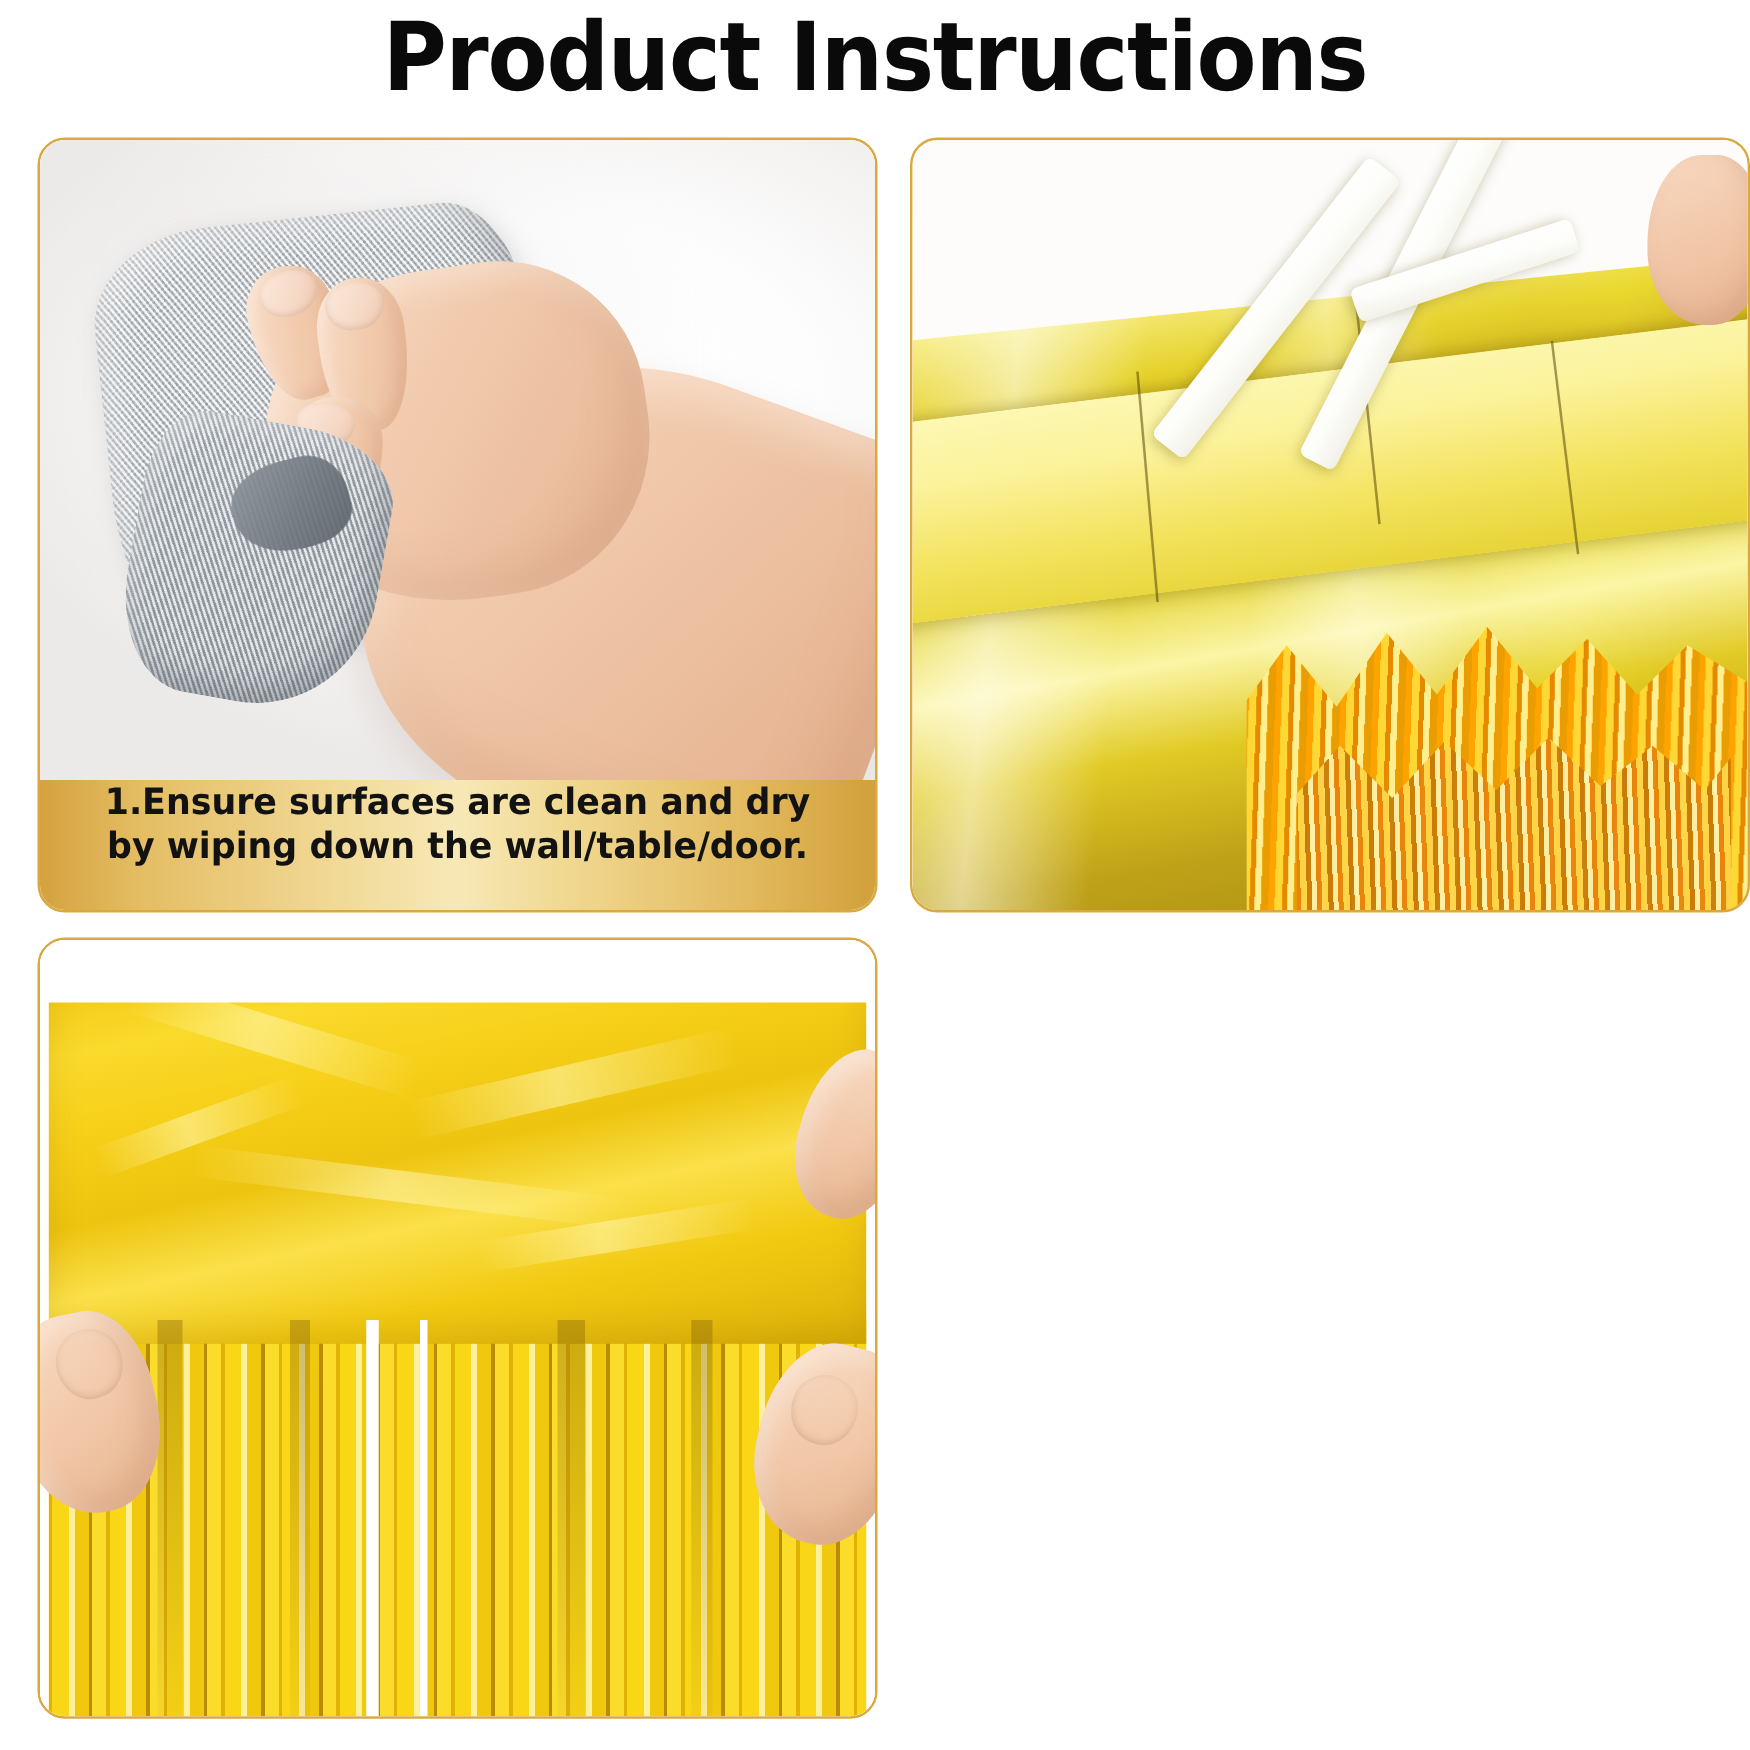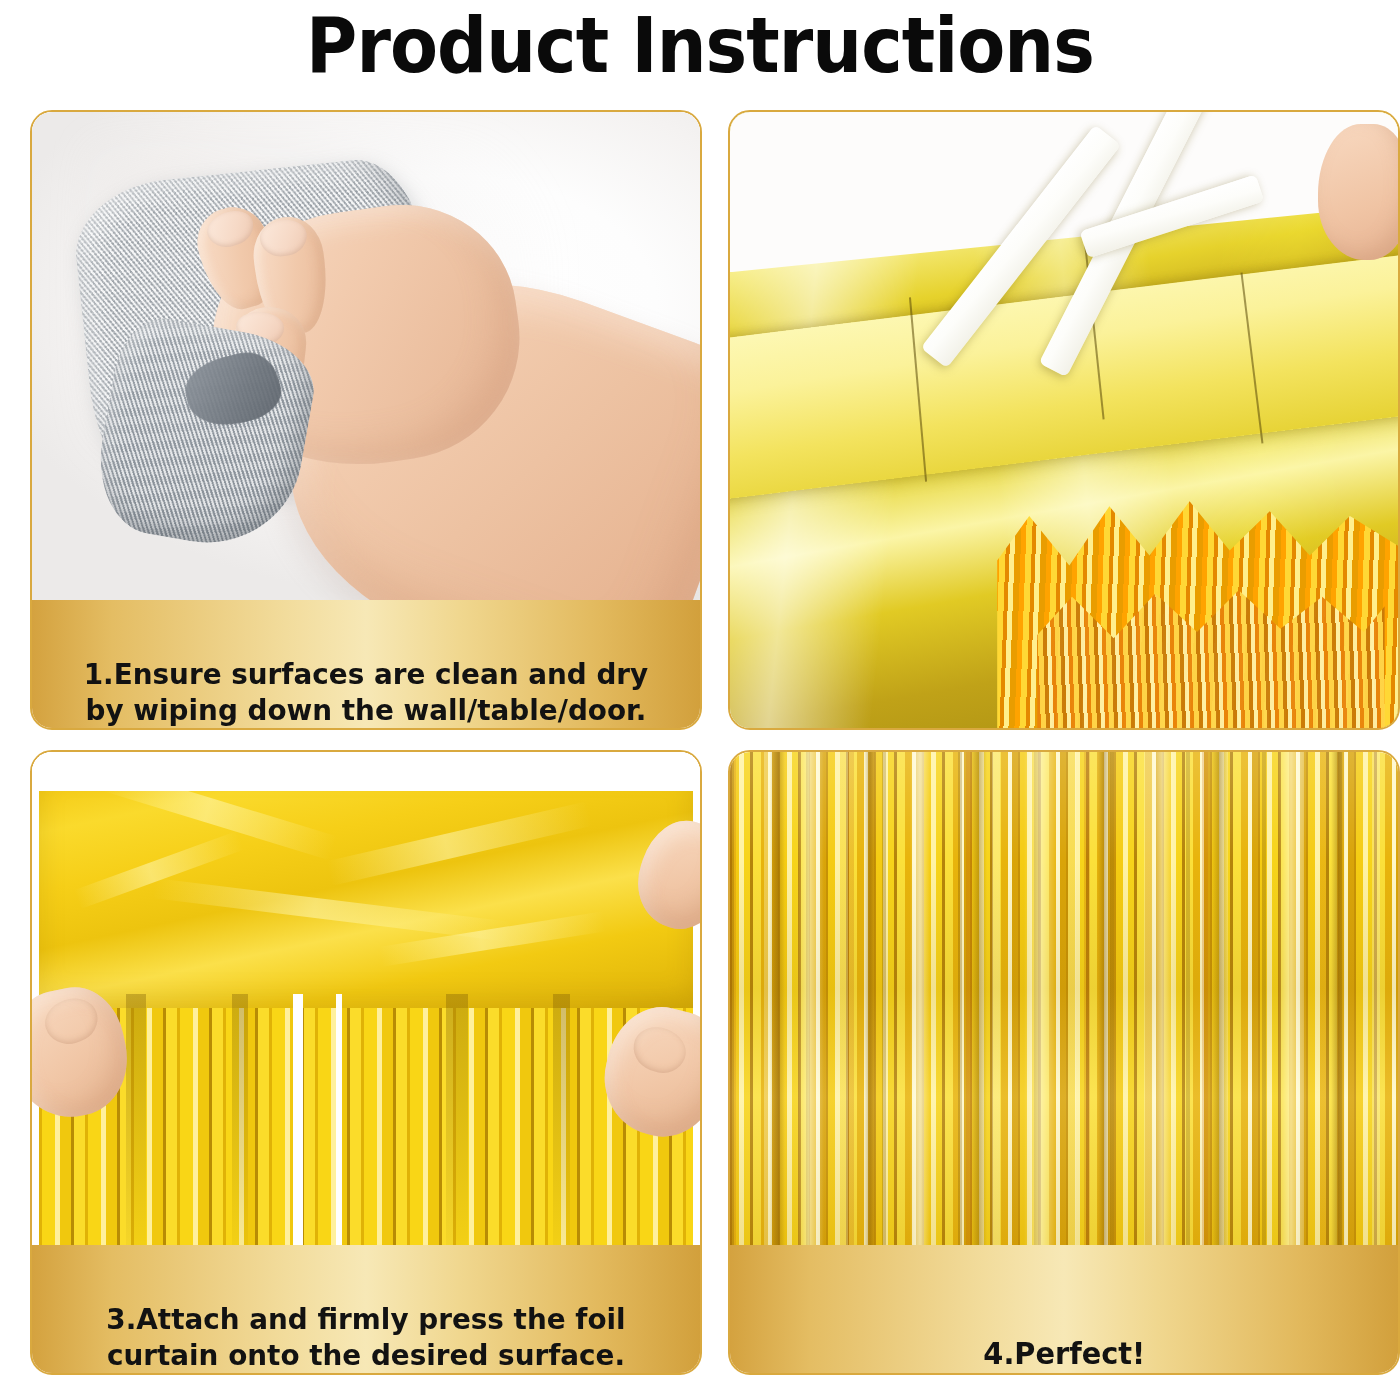--- a/index.html
+++ b/index.html
@@ -63,31 +63,31 @@
 
   .photo {
     position: relative;
     flex: 1 1 auto;
     overflow: hidden;
     background: #ffffff;
   }
 
   .caption {
     flex: 0 0 auto;
-    height: 128px;
+    height: 104px;
     background: linear-gradient(90deg,
         #d4a23f 0%,
         #e4bd63 12%,
         #f2dc9c 38%,
         #f7e8b6 50%,
         #f0d78f 64%,
         #e2b95d 85%,
         #d2a03c 100%);
     display: flex;
-    align-items: flex-end;
+    align-items: flex-start;
     justify-content: center;
     padding: 0 18px;
     box-sizing: border-box;
   }
   .caption-text {
     font-family: "DejaVu Sans", sans-serif;
     font-size: 29px;
     font-weight: bold;
     color: #121212;
     text-align: center;
@@ -520,41 +520,17 @@
         <div class="p3-crease c3"></div>
         <div class="p3-crease c4"></div>
         <div class="p3-crease c5"></div>
         <div class="p3-white-top"></div>
         <div class="p3-hand p3-hand-l"></div>
         <div class="p3-hand p3-hand-r"></div>
         <div class="p3-hand p3-hand-r2"></div>
         <div class="p3-thumbnail tn-l"></div>
         <div class="p3-thumbnail tn-r"></div>
       </div>
-      <div class="caption">
-        <div class="caption-text">3.Attach and firmly press the foil curtain onto the desired surface.</div>
-      </div>
     </div>
 
-    <div class="panel">
-      <div class="photo">
-        <div class="p4-curtain"></div>
-        <div class="p4-overlay"></div>
-        <div class="p4-vert-wave"></div>
-        <div class="p4-dk d1"></div>
-        <div class="p4-dk d2"></div>
-        <div class="p4-dk d3"></div>
-        <div class="p4-dk d4"></div>
-        <div class="p4-dk d5"></div>
-        <div class="p4-dk d6"></div>
-        <div class="p4-hi h1"></div>
-        <div class="p4-hi h2"></div>
-        <div class="p4-hi h3"></div>
-        <div class="p4-hi h4"></div>
-        <div class="p4-hi h5"></div>
-      </div>
-      <div class="caption short-txt">
-        <div class="caption-text">4.Perfect!</div>
-      </div>
-    </div>
 
   </div>
 </div>
 
 </body></html>

